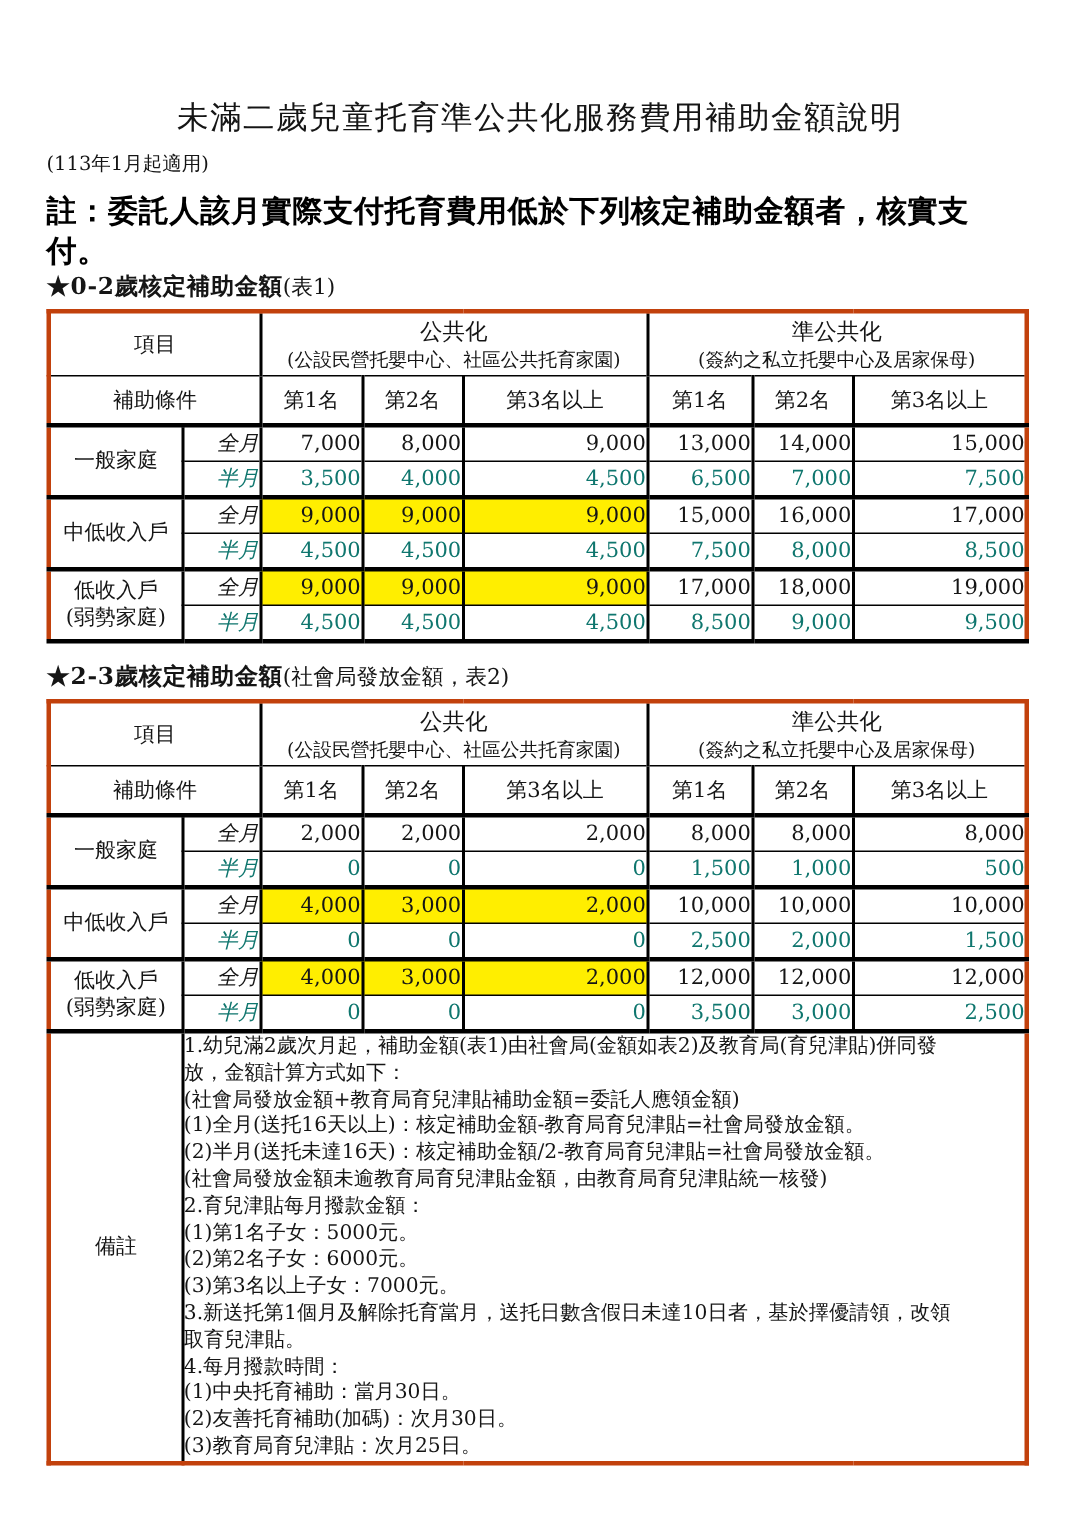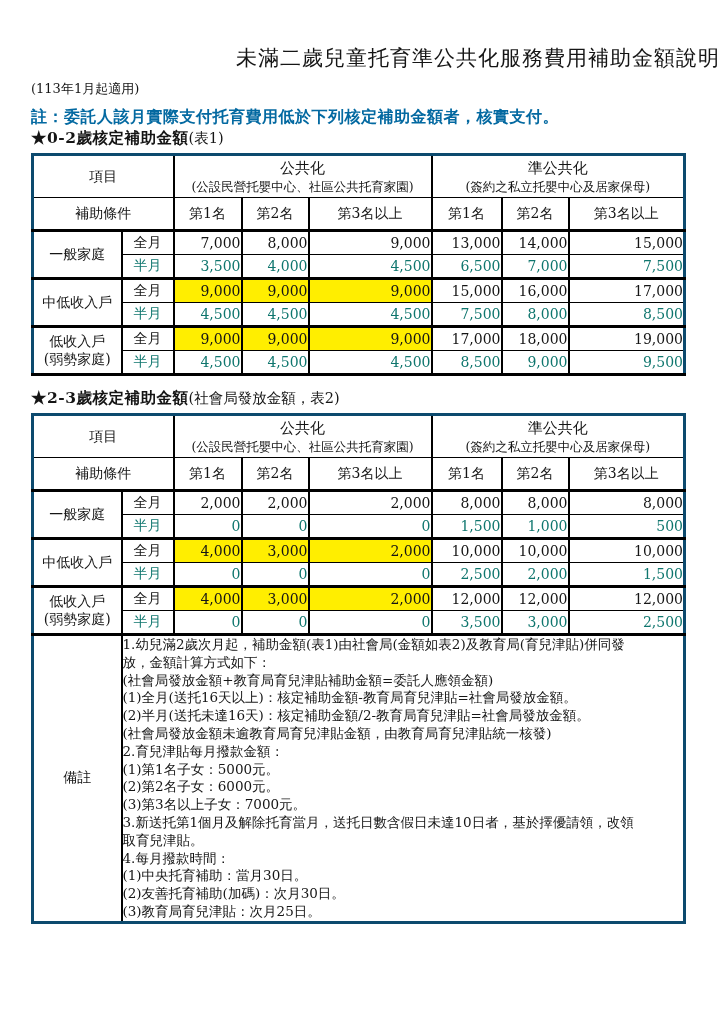--- a/index.html
+++ b/index.html
@@ -2,41 +2,41 @@
 <html><head>
 <meta charset="utf-8">
 <style>
   html,body { margin:0; padding:0; background:#e9e9e9; }
   .page {
     width:720px; height:1019px; margin:0 auto; background:#ffffff;
     font-family:"DejaVu Serif","Liberation Serif",serif; color:#151515;
     position:relative; overflow:hidden; box-sizing:border-box;
   }
   .content { margin-left:31px; width:652px; }
-  .title { font-size:21px; font-weight:normal; text-align:right;
-           margin:0; padding-top:44px; letter-spacing:1px; }
+  .title { font-size:21px; font-weight:normal; text-align:center;
+           margin:0; padding-top:64px; letter-spacing:1px; }
   .subtitle { text-align:left; font-size:13px; margin-top:8px; padding-right:12px; }
-  .note { font-size:16px; font-weight:bold; color:#0369a1; margin-top:9px; letter-spacing:0.5px; }
+  .note { font-size:20px; font-weight:bold; color:#000000; margin-top:9px; letter-spacing:0.5px; }
   .tbl-heading { font-size:15.5px; font-weight:bold; letter-spacing:0.5px; }
   .tbl-heading .suffix { font-weight:normal; font-size:14.5px; letter-spacing:0; }
 
   table.subsidy { border-collapse:collapse; table-layout:fixed; width:652px;
-                  margin-top:4px; border:3px solid #0c4a6e; }
+                  margin-top:4px; border:3px solid #c2410c; }
   .subsidy th, .subsidy td { border:2px solid #000; font-weight:normal;
                              font-size:14px; padding:0; background:#fff; }
   .hdr1 th { height:41px; border-bottom-width:1px; text-align:center; vertical-align:middle; }
   .sec-main { font-size:15px; line-height:19px; }
   .sec-sub  { font-size:12.5px; line-height:17px; }
   .hdr2 th { height:31px; border-top-width:1px; border-bottom-width:3px;
              text-align:center; vertical-align:middle; }
   .row-full td { height:22px; border-bottom-width:1px; }
   .row-half td { height:22px; border-top-width:1px; border-bottom-width:3px; }
   .cat { text-align:center; white-space:pre-line; line-height:1.25;
          border-bottom-width:3px !important; vertical-align:middle; }
-  .period { text-align:center; }
+  .period { text-align:right;font-style:italic; }
   .num { text-align:right; padding-right:5px; }
   .red { color:#0f766e; }
   .hl { background:#ffee00 !important; }
   .remarks-row td { border-top-width:3px; }
   .remarks-label { text-align:center; vertical-align:middle; font-size:14px; }
   .remarks-body { vertical-align:top; padding:4px 8px 9px 7px; }
   .remarks-body .rline { font-size:13.5px; line-height:17.8px; }
 </style>
 </head>
 <body>

